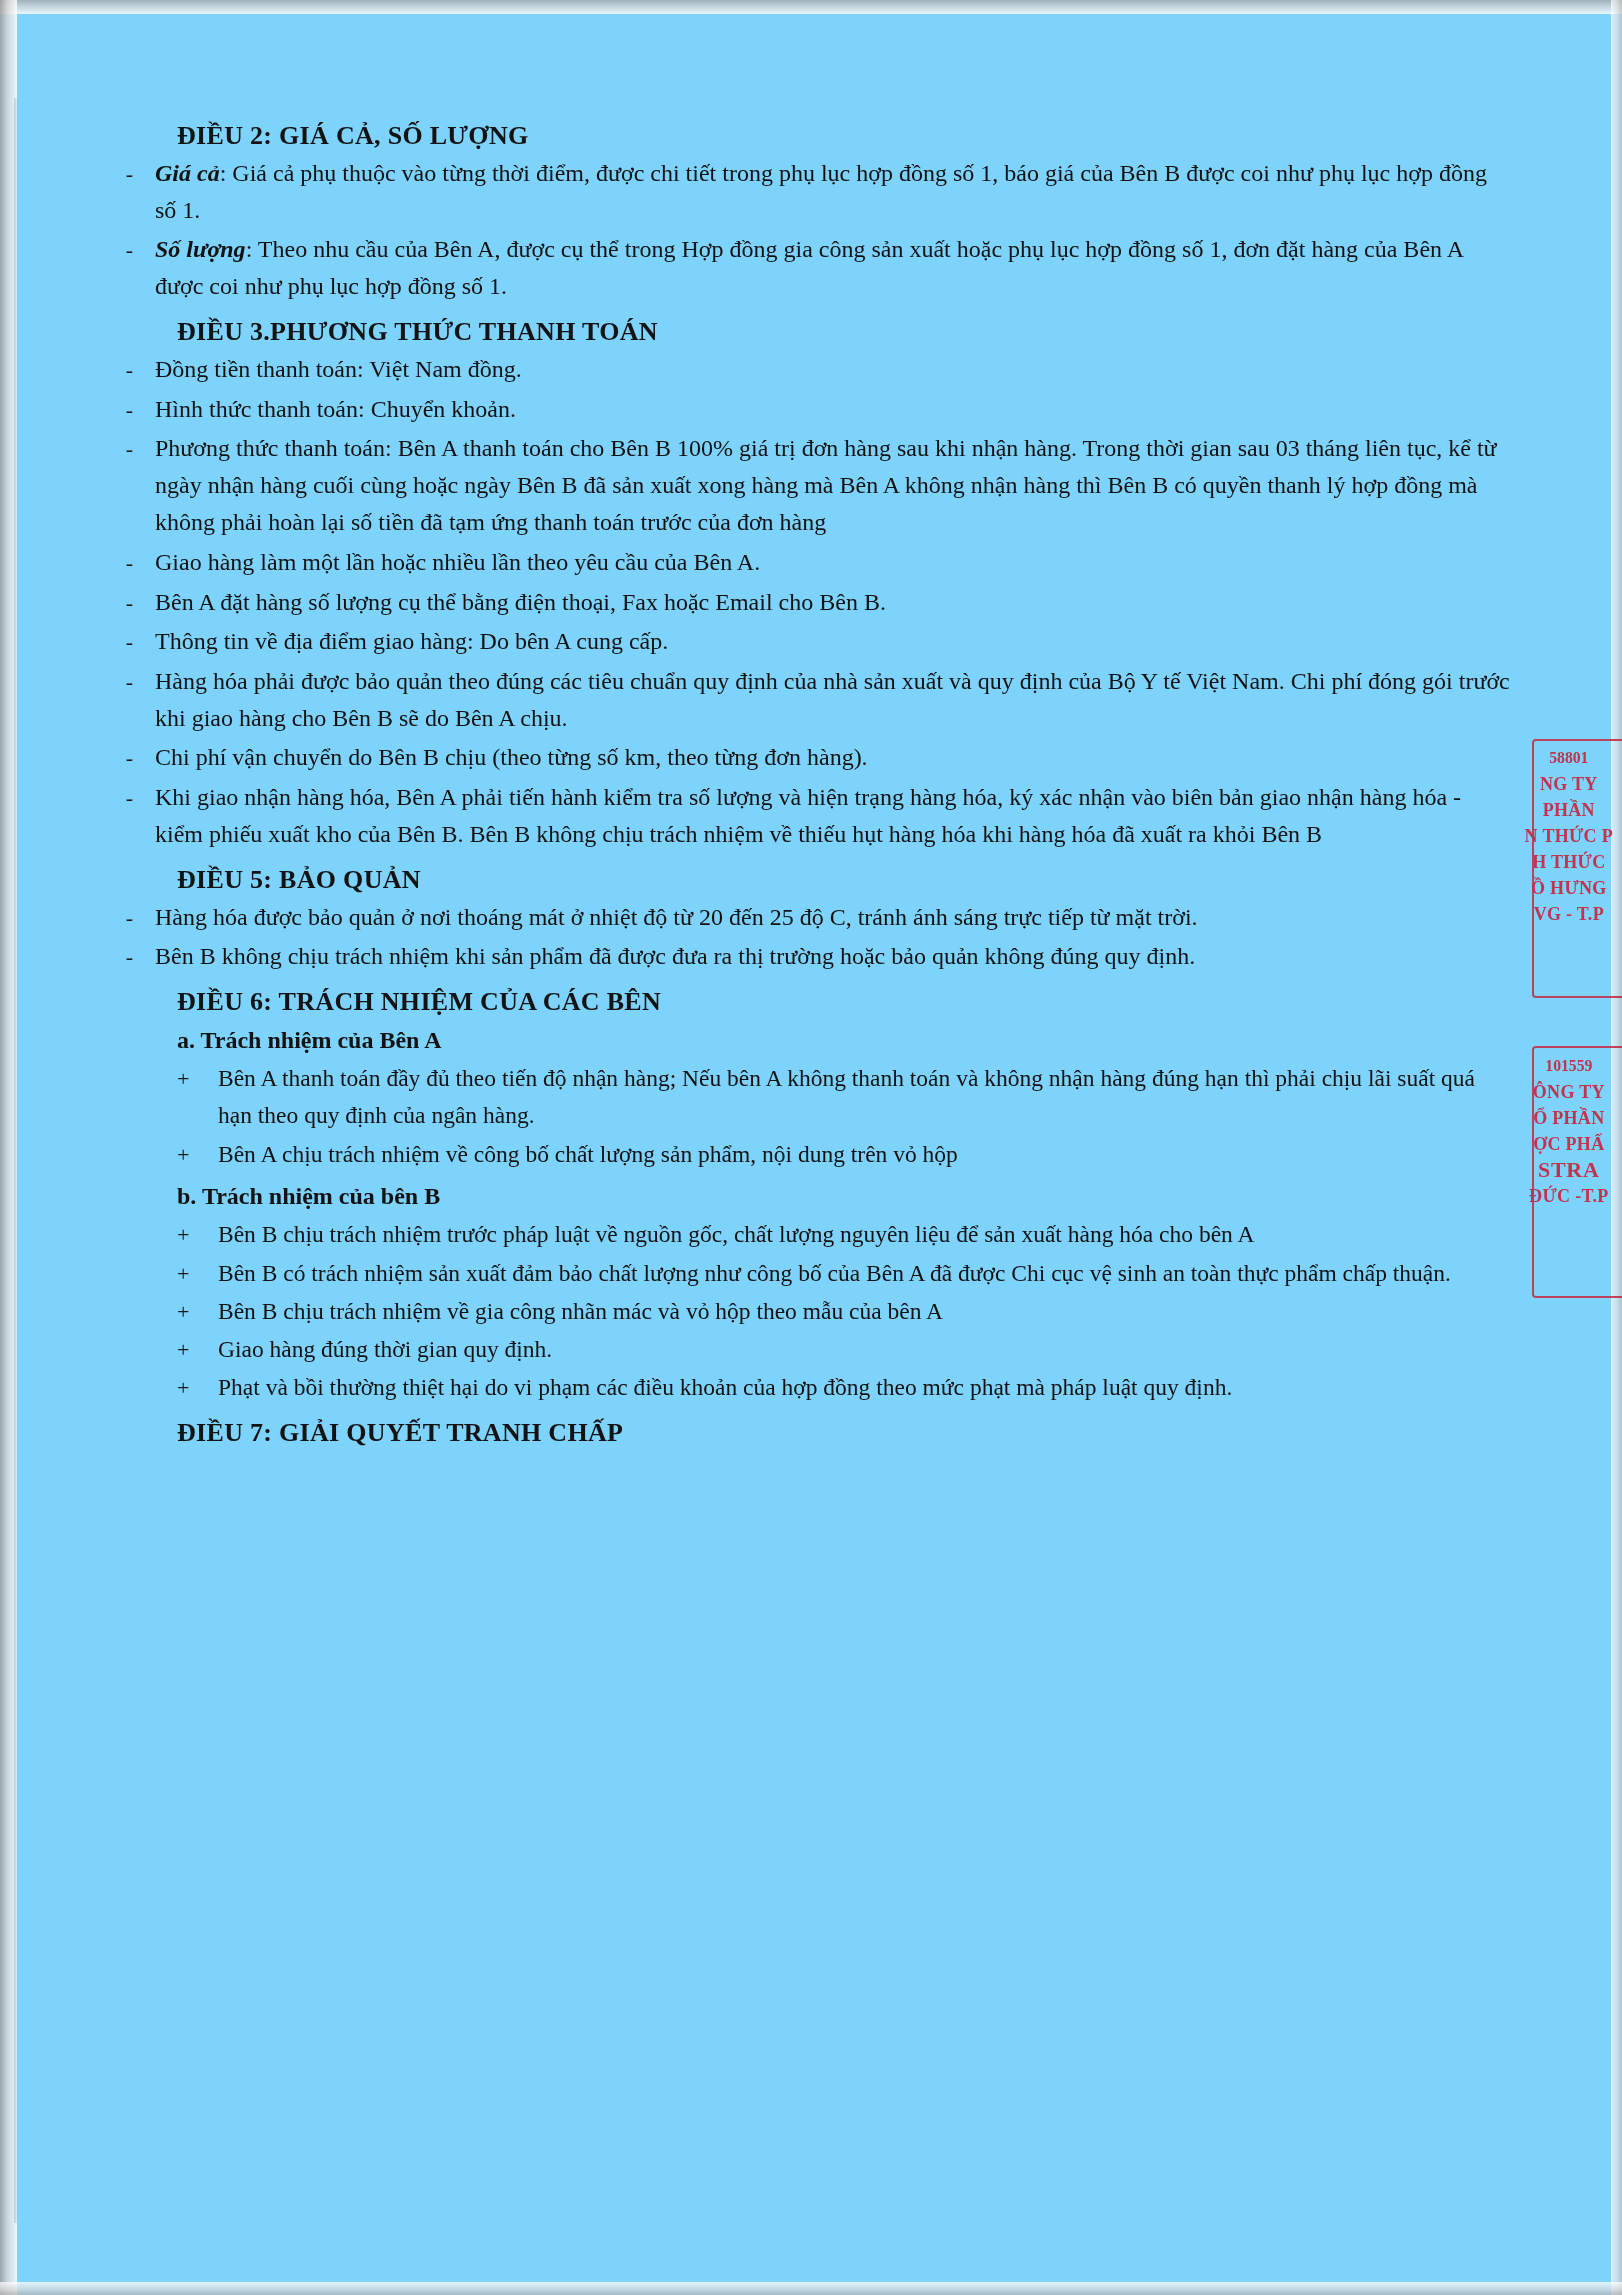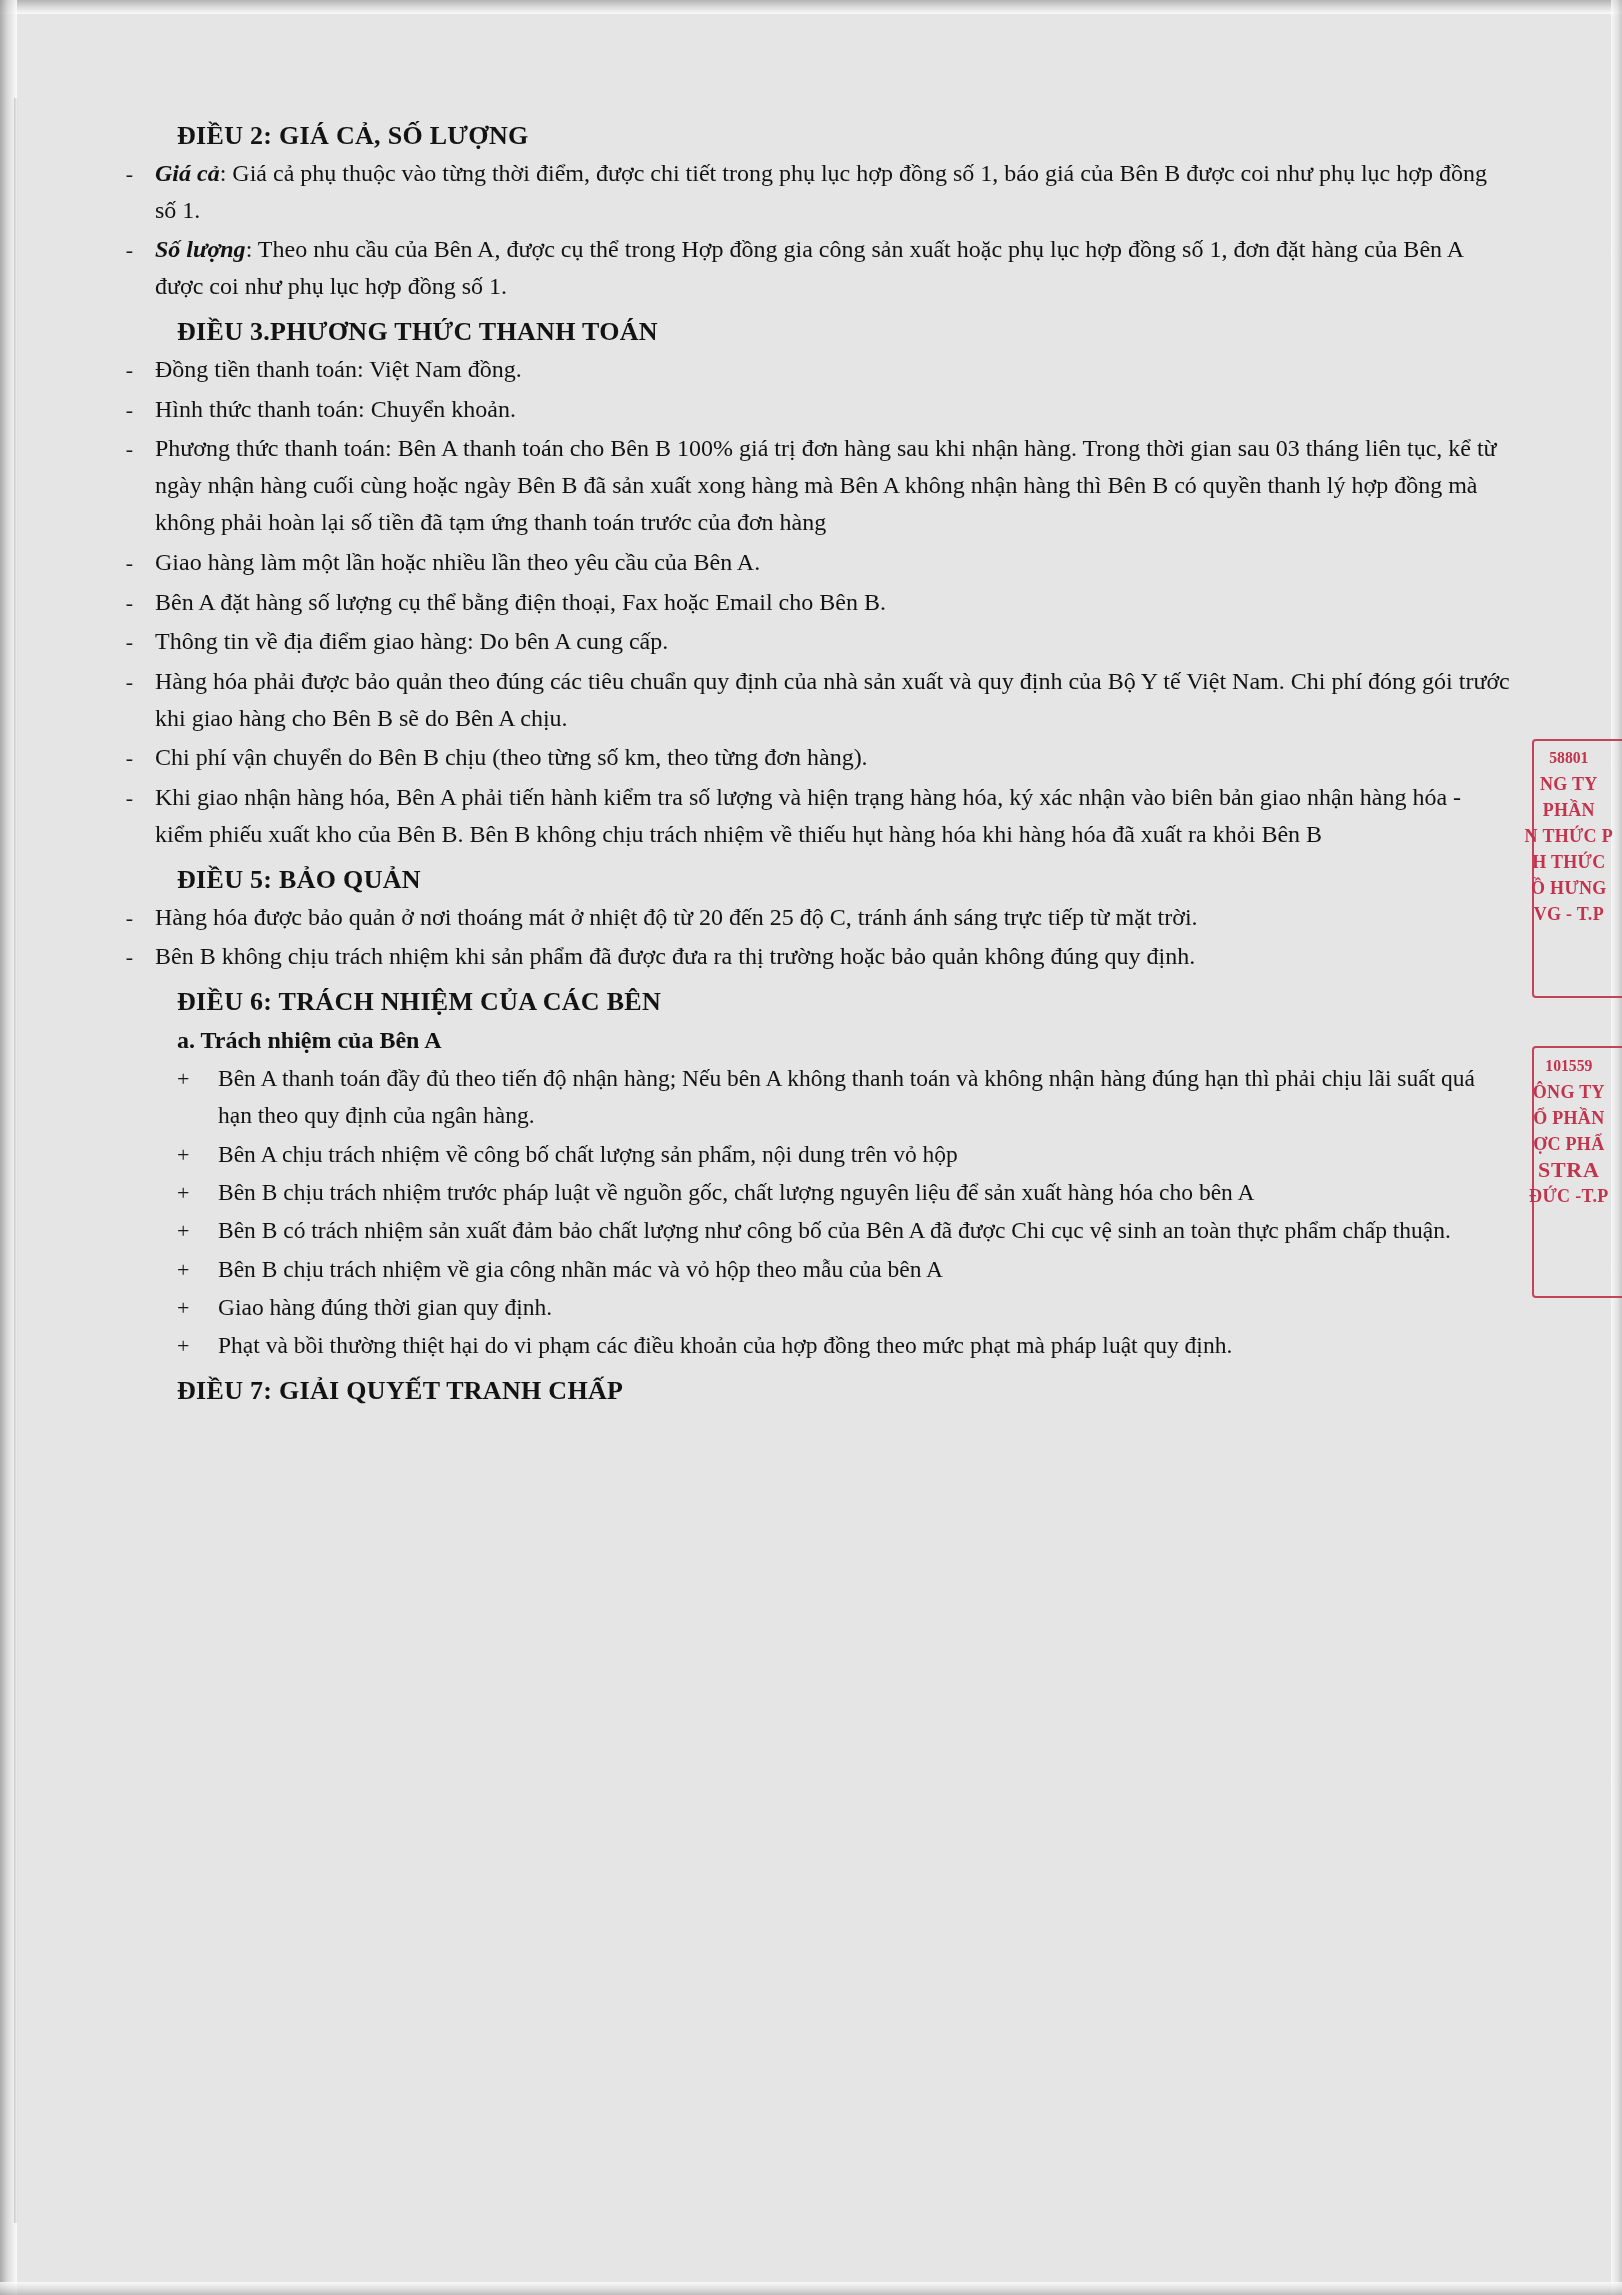--- a/index.html
+++ b/index.html
@@ -7,21 +7,21 @@
     padding: 0;
     background: #b9b9b9;
   }
   body {
     font-family: "Liberation Serif", serif;
   }
   .page {
     position: relative;
     width: 1623px;
     height: 2295px;
-    background: #e5e5e5;
+    background: #7dd3fc;
     overflow: hidden;
   }
   
   .scan-edge-left {
     position: absolute;
     left: 0; top: 0; bottom: 0;
     width: 17px;
     background: linear-gradient(90deg, #9e9e9e 0%, #d8d8d8 45%, #ffffff 100%);
     opacity: .85;
   }
@@ -240,20 +240,21 @@
     <div class="sub-head">a. Trách nhiệm của Bên A</div>
     <div class="plus-row">
       <div class="plus-mark">+</div>
       <div class="plus-text">Bên A thanh toán đầy đủ theo tiến độ nhận hàng; Nếu bên A không thanh toán và không nhận hàng đúng hạn thì phải chịu lãi suất quá hạn theo quy định của ngân hàng.</div>
     </div>
     <div class="plus-row">
       <div class="plus-mark">+</div>
       <div class="plus-text">Bên A chịu trách nhiệm về công bố chất lượng sản phẩm, nội dung trên vỏ hộp</div>
     </div>
 
+    <div class="sub-head">b. Trách nhiệm của bên B</div>
     <div class="plus-row">
       <div class="plus-mark">+</div>
       <div class="plus-text">Bên B chịu trách nhiệm trước pháp luật về nguồn gốc, chất lượng nguyên liệu để sản xuất hàng hóa cho bên A</div>
     </div>
     <div class="plus-row">
       <div class="plus-mark">+</div>
       <div class="plus-text">Bên B có trách nhiệm sản xuất đảm bảo chất lượng như công bố của Bên A đã được Chi cục vệ sinh an toàn thực phẩm chấp thuận.</div>
     </div>
     <div class="plus-row">
       <div class="plus-mark">+</div>

